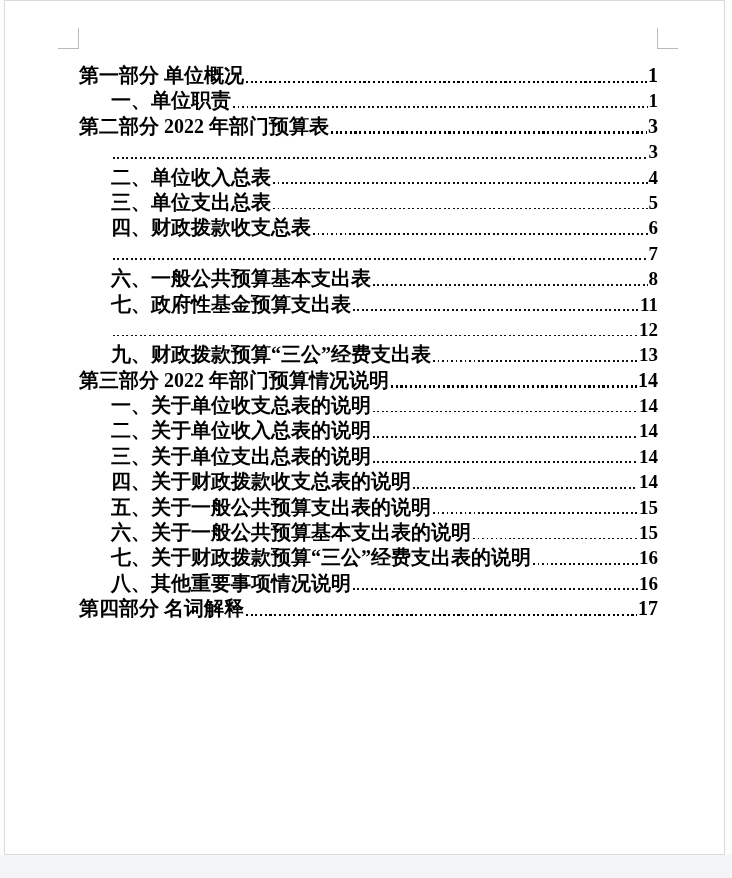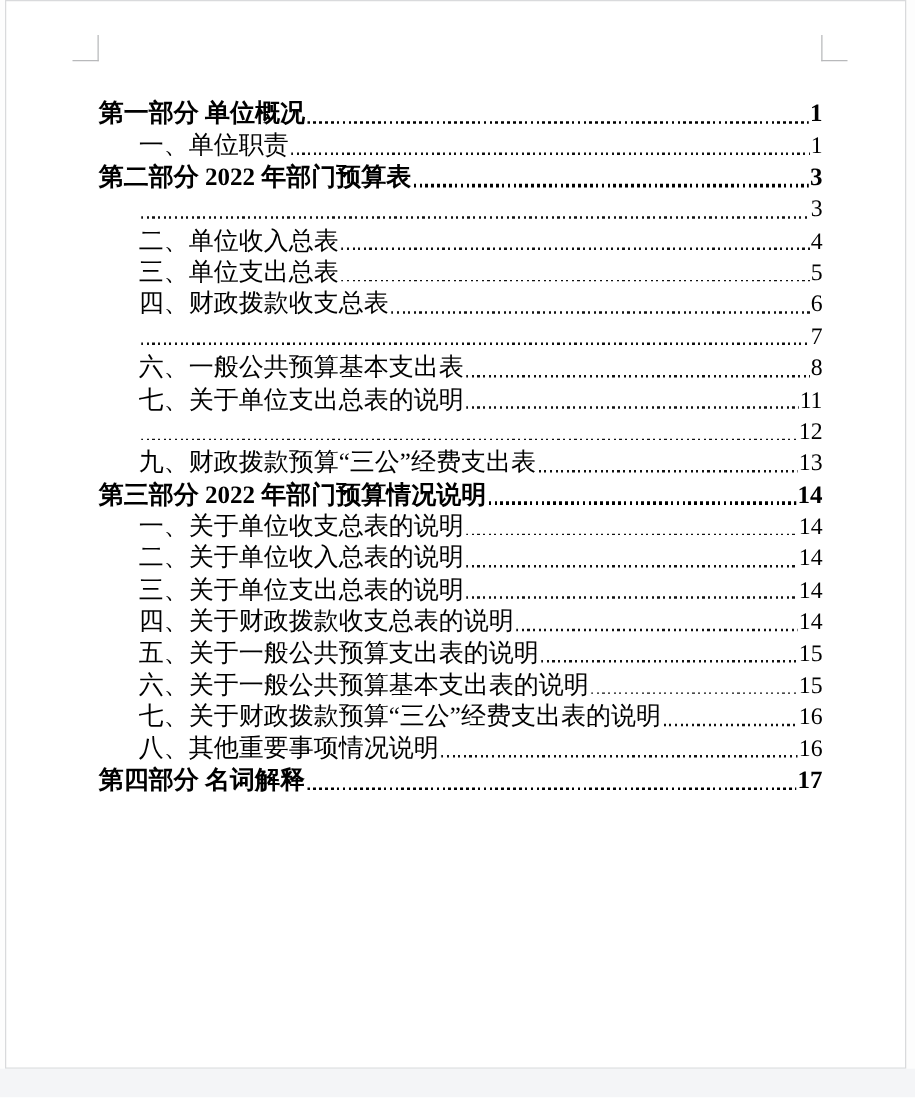--- a/index.html
+++ b/index.html
@@ -52,36 +52,35 @@
     top: 27px;
     border-left: 1px solid #b8b9bb;
     border-bottom: 1px solid #b8b9bb;
   }
   .toc {
     position: absolute;
     left: 74px;
     top: 62px;
     width: 579px;
     color: #000000;
-    margin-top: 16px;
   }
   .toc-row {
     display: flex;
     align-items: baseline;
     height: 25.4px;
     line-height: 25.4px;
     font-size: 20px;
     white-space: nowrap;
   }
   .toc-row.level-1 {
     font-weight: bold;
   }
   .toc-row.level-2 {
     padding-left: 32px;
-    font-weight: normal;
+    font-weight: bold;
   }
   .toc-label {
     flex: 0 0 auto;
   }
   .toc-leader {
     flex: 1 1 auto;
     align-self: flex-end;
     height: 1.8px;
     margin: 0 1px 6px 2px;
     background-image: repeating-linear-gradient(to right, #111 0px, #111 1.7px, transparent 1.7px, transparent 4.5px);
@@ -144,21 +143,21 @@
         <div class="toc-row level-2">
     <span class="toc-leader"></span>
     <span class="toc-page">7</span>
   </div>
         <div class="toc-row level-2">
     <span class="toc-label">六、一般公共预算基本支出表</span>
     <span class="toc-leader"></span>
     <span class="toc-page">8</span>
   </div>
         <div class="toc-row level-2">
-    <span class="toc-label">七、关于单位支出总表的说明</span>
+    <span class="toc-label">七、政府性基金预算支出表</span>
     <span class="toc-leader"></span>
     <span class="toc-page">11</span>
   </div>
         <div class="toc-row level-2">
     <span class="toc-leader"></span>
     <span class="toc-page">12</span>
   </div>
         <div class="toc-row level-2">
     <span class="toc-label">九、财政拨款预算“三公”经费支出表</span>
     <span class="toc-leader"></span>

